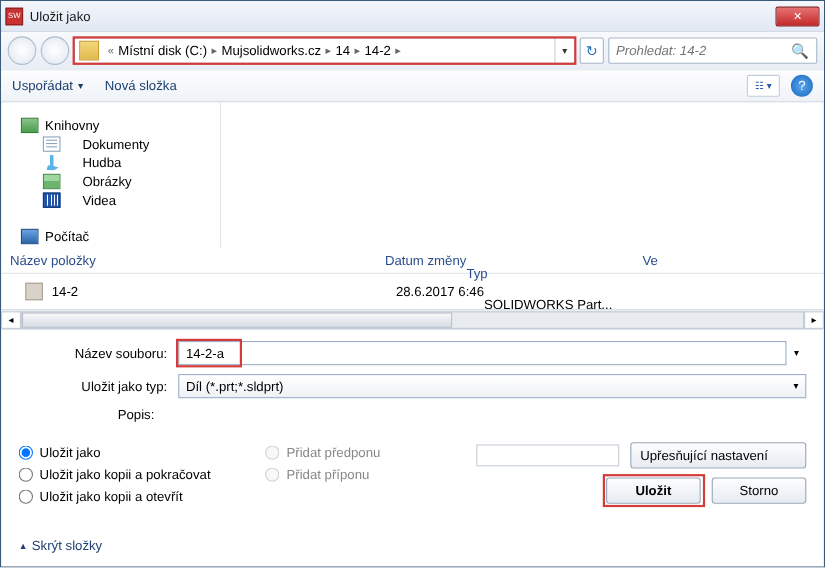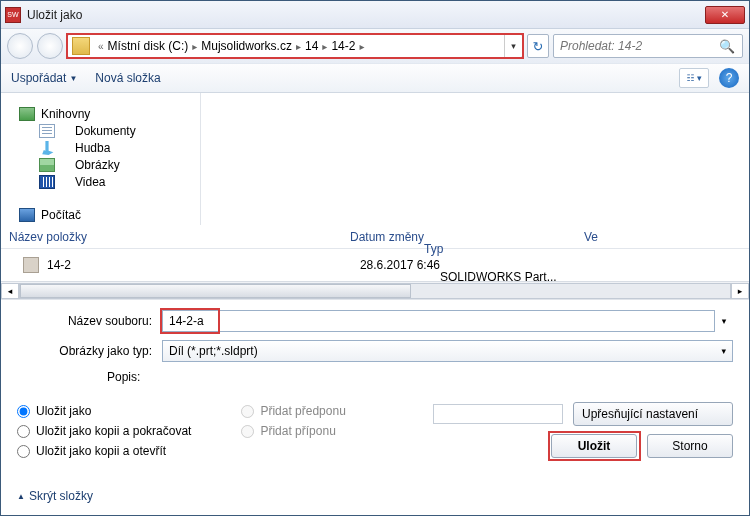--- a/index.html
+++ b/index.html
@@ -183,21 +183,21 @@
   <div class="form-area">
     <div class="form-row">
       <div class="form-label">Název souboru:</div>
       <div class="name-wrap">
         <input class="name-input" value="14-2-a" style="">
         <div class="name-hl"></div>
       </div>
       <span style="width:18px;text-align:center;font-size:9px;cursor:pointer">▾</span>
     </div>
     <div class="form-row">
-      <div class="form-label">Obrázky jako typ:</div>
+      <div class="form-label">Uložit jako typ:</div>
       <div class="combo">
           <span>Díl (*.prt;*.sldprt)</span>
           <span class="caret">▾</span>
         </div>
     </div>
     <div class="form-row">
       <div class="form-label" style="width:145px;text-align:left;padding-left:90px">Popis:</div>
     </div>
   </div>
 

